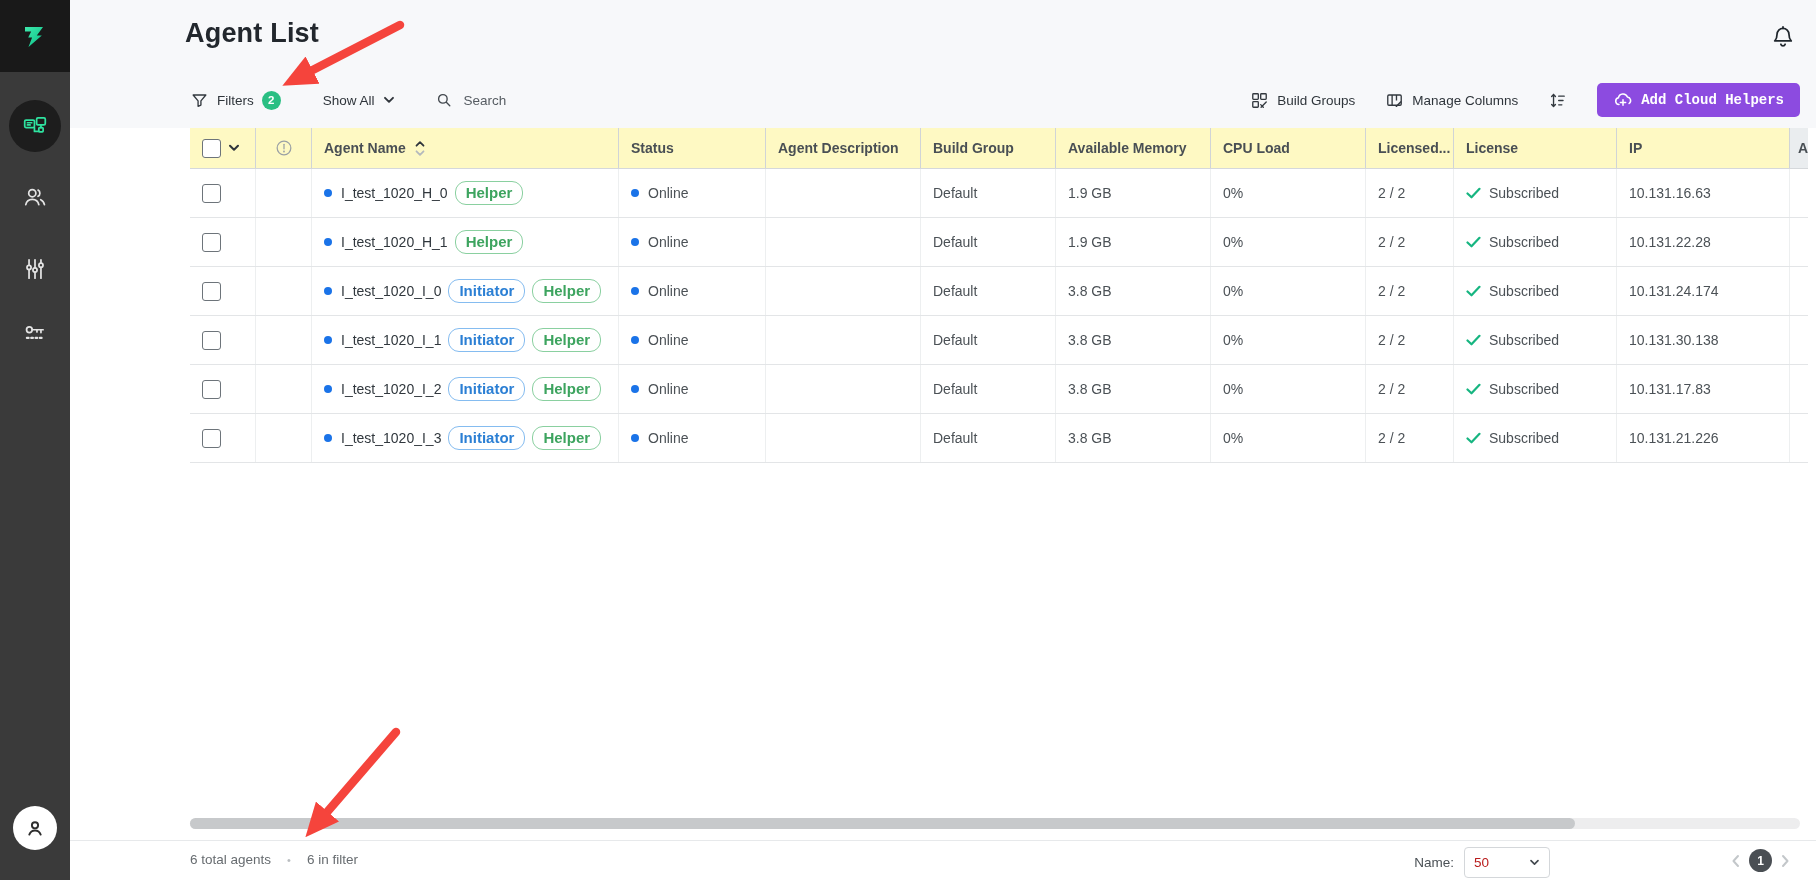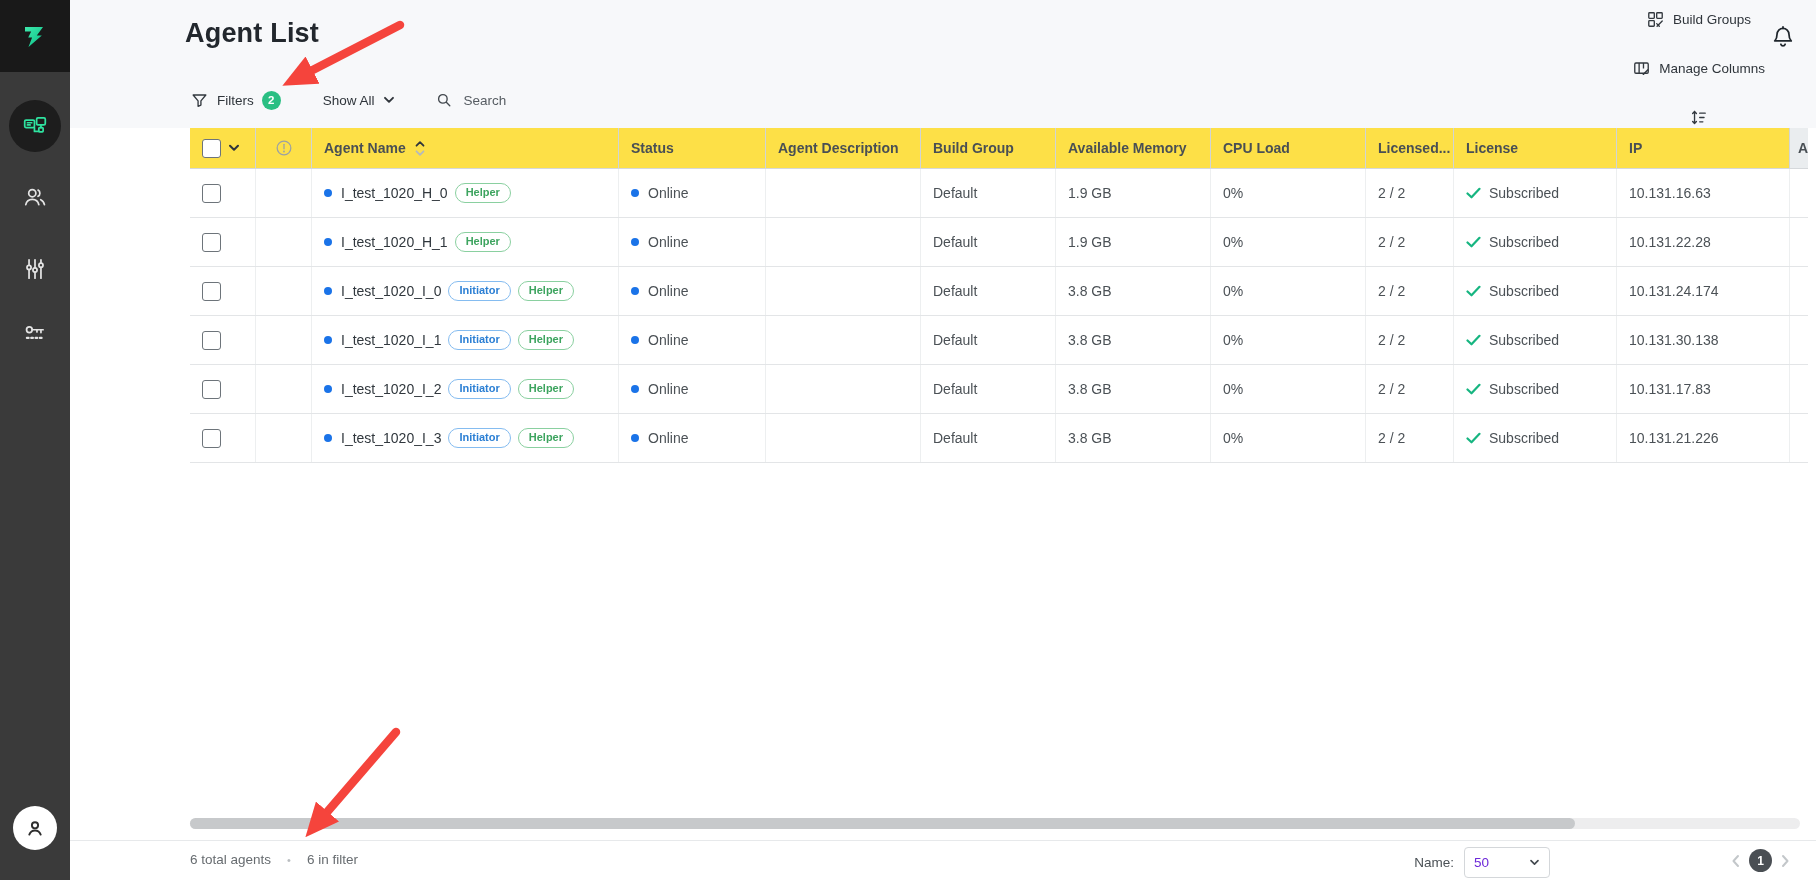--- a/index.html
+++ b/index.html
@@ -24,53 +24,53 @@
   .page-title{position:absolute;left:115px;top:18px;font-size:27px;font-weight:700;color:#22272d;letter-spacing:.2px;}
   .bell{position:absolute;right:18px;top:22px;width:30px;height:30px;display:flex;align-items:center;justify-content:center;cursor:pointer;}
 
   .toolbar{position:absolute;left:120px;right:16px;top:82px;height:36px;display:flex;align-items:center;}
   .tb-item{display:flex;align-items:center;gap:8px;font-size:13.5px;color:#2f353b;cursor:pointer;}
   .filters-badge{width:19px;height:19px;border-radius:50%;background:#2abf83;color:#fff;font-size:11.5px;font-weight:700;display:flex;align-items:center;justify-content:center;}
   .show-all{margin-left:42px;}
   .search-box{margin-left:40px;display:flex;align-items:center;gap:9px;}
   .search-box input{border:none;outline:none;background:transparent;font-size:13.5px;color:#2f353b;width:130px;font-family:"Liberation Sans",sans-serif;}
   .search-box input::placeholder{color:#565c62;opacity:1;}
-  .tb-right{margin-left:auto;display:flex;align-items:center;gap:30px;flex-direction:column;}
+  .tb-right{margin-left:auto;display:flex;align-items:center;gap:30px;}
   .btn-purple{display:flex;align-items:center;gap:8px;background:#8c4be0;color:#fff;font-size:14px;font-weight:700;border:none;border-radius:5px;height:34px;padding:0 16px;cursor:pointer;font-family:Liberation Mono, monospace;}
 
   
   .table{position:absolute;left:120px;top:128px;width:1618px;}
   .grid{display:grid;grid-template-columns:66px 56px 307px 147px 155px 135px 155px 155px 88px 163px 173px 18px;}
-  .grid.header{height:40px;background:#fde047;border-bottom:1px solid #d5d8db;}
+  .grid.header{height:40px;background:#fef9c3;border-bottom:1px solid #d5d8db;}
   .grid.header .c{border-right:1px solid #d0d4d7;font-size:14px;font-weight:700;color:#494f54;}
   .grid.row{height:48px;background:#fff;border-bottom:1px solid #e3e5e7;}
   .grid.row .c{border-right:1px solid #edeff0;font-size:14px;color:#4b5156;}
   .c{display:flex;align-items:center;padding:0 12px;overflow:hidden;white-space:nowrap;}
   .c:last-child{border-right:none!important;}
   .c.center{justify-content:center;padding:0;}
   .c.sliver{padding:0 0 0 8px;}
   .grid.header .c.sliver{background:#eaedef;}
   .checkbox{width:17px;height:17px;border:1.5px solid #6d747a;border-radius:3px;background:#fff;flex:none;cursor:pointer;}
   .name{color:#30373d;font-weight:400;}
   .dot{width:8px;height:8px;border-radius:50%;background:#1a73e8;flex:none;margin-right:9px;}
-  .badge{display:inline-block;border-radius:11px;padding:3px 10px 4px;font-size:11px;font-weight:700;line-height:1;border:1px solid;background:#fff;margin-left:7px;}
+  .badge{display:inline-block;border-radius:11px;padding:3px 10px 4px;font-size:15px;font-weight:700;line-height:1;border:1px solid;background:#fff;margin-left:7px;}
   .b-helper{color:#3da45f;border-color:#8ad0a0;}
   .b-initiator{color:#2b7fd4;border-color:#85bcf0;}
   .lic-check{margin-right:8px;display:flex;align-items:center;}
 
   
   .hscroll{position:absolute;left:120px;top:818px;width:1610px;height:11px;border-radius:6px;background:#ededee;}
   .hscroll .thumb{position:absolute;left:0;top:0;height:11px;width:1385px;border-radius:6px;background:#c7c9cb;cursor:pointer;}
 
   
   .footer{position:absolute;left:0;top:840px;width:1746px;height:40px;background:#fff;border-top:1px solid #e7e9eb;}
   .foot-left{position:absolute;left:120px;top:11px;display:flex;align-items:center;gap:16px;font-size:13.5px;color:#676c70;}
   .foot-sep{color:#b9bdc0;font-size:11px;}
   .show-group{position:absolute;right:266px;top:6px;display:flex;align-items:center;gap:10px;font-size:13.5px;color:#4b5156;}
-  .page-size{display:flex;align-items:center;justify-content:space-between;width:66px;height:29px;border:1px solid #d4d7da;border-radius:4px;background:#fff;padding:0 9px;font-size:13.5px;color:#6d28d9;cursor:pointer;}
+  .page-size{display:flex;align-items:center;justify-content:space-between;width:66px;height:29px;border:1px solid #d4d7da;border-radius:4px;background:#fff;padding:0 9px;font-size:13.5px;color:#b91c1c;cursor:pointer;}
   .pagination{position:absolute;right:26px;top:8px;display:flex;align-items:center;gap:9px;}
   .page-chevron{display:flex;align-items:center;cursor:pointer;}
   .page-num{width:23px;height:23px;border-radius:50%;background:#4a4f54;color:#fff;font-size:12px;font-weight:700;display:flex;align-items:center;justify-content:center;cursor:pointer;}
 
   .annotation{position:absolute;pointer-events:none;}
 </style>
 </head>
 <body>
 
 <div class="app">

